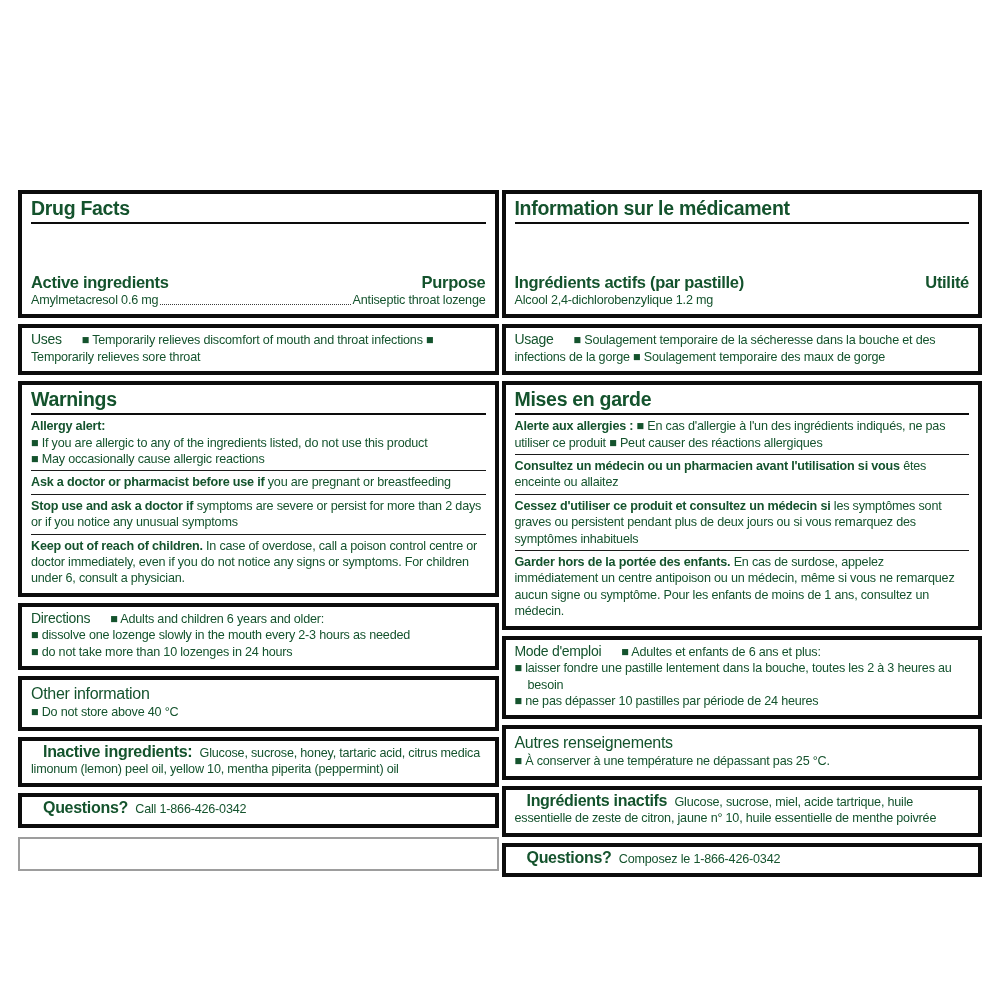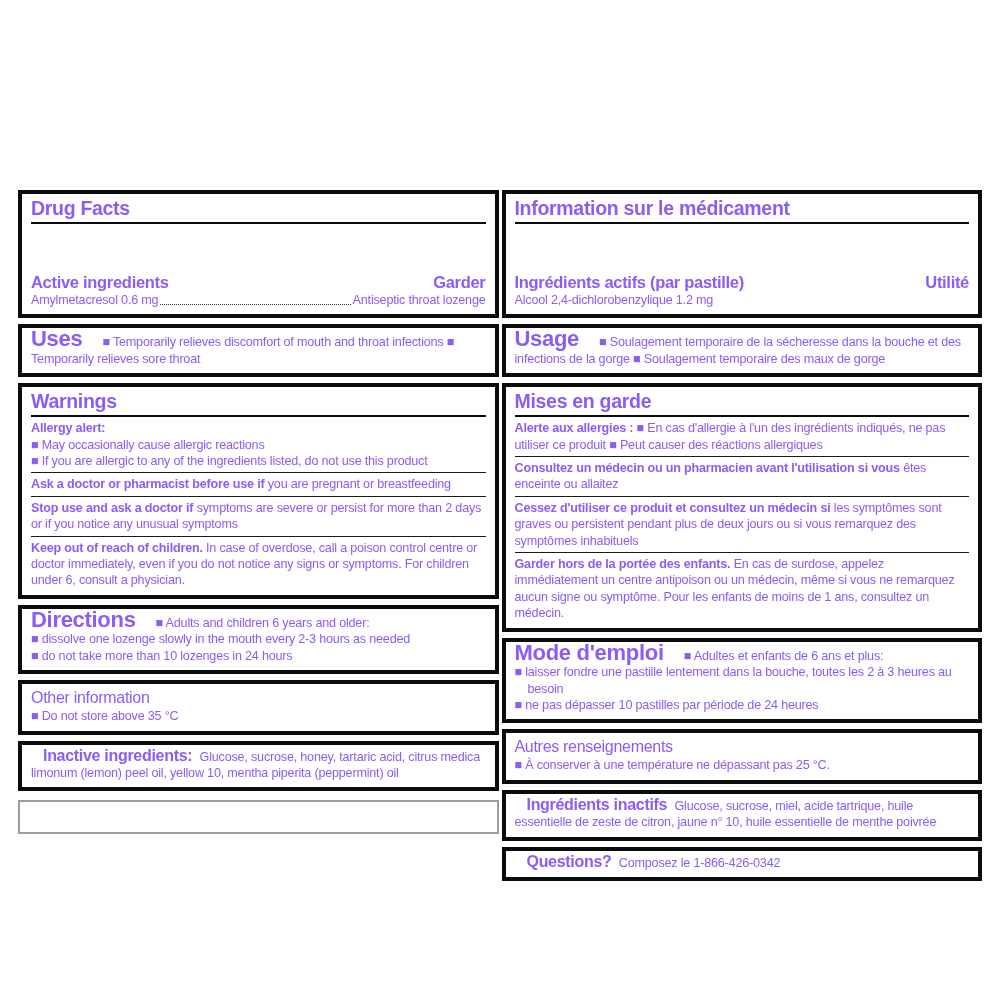--- a/index.html
+++ b/index.html
@@ -2,21 +2,21 @@
 <html><head>
 <meta charset="utf-8">
 <style>
   * { margin: 0; padding: 0; box-sizing: border-box; }
   html, body { background: #ffffff; }
   .page {
     position: relative;
     width: 920px; height: 1000px;
     background: #ffffff;
     font-family: "Liberation Sans", sans-serif;
-    color: #8b5cf6;
+    color: #14532d;
   }
   .label {
     position: absolute; left: 18px; top: 190px; width: 964px;
     display: flex; gap: 3px; align-items: flex-start;
   }
   .col { flex: 1 1 0; display: flex; flex-direction: column; min-width: 0; }
   .box {
     border: 4px solid #0c0c0c;
     background: #ffffff;
     padding: 3px 9px 6px 9px;
@@ -25,21 +25,21 @@
     line-height: 16.4px;
     letter-spacing: -0.2px;
   }
   .title { font-size: 19.5px; line-height: 23px; font-weight: bold; letter-spacing: -0.3px; }
   .title-rule { border-top: 2.5px solid #0c0c0c; margin: 2px 0 3px 0; }
   .duo { display: flex; justify-content: space-between; align-items: baseline; margin-top: 48px; }
   .sub-head { font-size: 16.5px; line-height: 20px; font-weight: bold; letter-spacing: -0.3px; }
   .ing-row { display: flex; align-items: baseline; text-align: right; }
   .nowrap { white-space: nowrap; }
   .leader { flex: 1 1 auto; border-bottom: 1.6px dotted #3a3a3a; margin: 0 2px; align-self: flex-end; margin-bottom: 3.5px; min-width: 10px; }
-  .inline-head { font-size: 22px; font-weight: bold; letter-spacing: -0.3px; margin-right: 20px; margin-top: 25px; }
+  .inline-head { font-size: 14px; font-weight: normal; letter-spacing: -0.3px; margin-right: 20px; margin-top: 25px; }
   .lead-big { font-size: 16px; font-weight: bold; letter-spacing: -0.3px; margin-right: 4px; margin-left: 12px; }
   .sec-head { font-size: 16px; line-height: 21px; font-weight: normal; letter-spacing: -0.3px; }
   .rule { border-top: 1.7px solid #1a1a1a; margin: 3px 0; }
   b, .b { font-weight: bold; }
   .hang { padding-left: 13px; text-indent: -13px; }
   .empty-box {
     border: 2px solid #9d9d9d;
     height: 34px;
     margin-top: 3px;
     background: #fff;
@@ -51,64 +51,67 @@
 <div class="page">
   <div class="label">
 
     <div class="col">
 
       <section class="box">
         <div class="title">Drug Facts</div>
         <div class="title-rule"></div>
         <div class="duo">
           <span class="sub-head">Active ingredients</span>
-          <span class="sub-head">Garder</span>
+          <span class="sub-head">Purpose</span>
         </div>
         <div class="ing-row">
           <span class="nowrap">Amylmetacresol 0.6 mg</span>
           <span class="leader"></span>
           <span class="nowrap">Antiseptic throat lozenge</span>
         </div>
       </section>
 
       <section class="box">
         <span class="inline-head">Uses</span><span>■ Temporarily relieves discomfort of mouth and throat infections ■ Temporarily relieves sore throat</span>
       </section>
 
       <section class="box">
         <div class="title">Warnings</div>
         <div class="title-rule"></div>
         <div>
           <div class="b">Allergy alert:</div>
+          <div>■ If you are allergic to any of the ingredients listed, do not use this product</div>
           <div>■ May occasionally cause allergic reactions</div>
-          <div>■ If you are allergic to any of the ingredients listed, do not use this product</div>
         </div>
         <div class="rule"></div>
         <div><b>Ask a doctor or pharmacist before use if</b><span> you are pregnant or breastfeeding</span></div>
         <div class="rule"></div>
         <div><b>Stop use and ask a doctor if</b><span> symptoms are severe or persist for more than 2 days or if you notice any unusual symptoms</span></div>
         <div class="rule"></div>
         <div><b>Keep out of reach of children.</b><span> In case of overdose, call a poison control centre or doctor immediately, even if you do not notice any signs or symptoms. For children under 6, consult a physician.</span></div>
       </section>
 
       <section class="box">
         <div><span class="inline-head">Directions</span><span>■ Adults and children 6 years and older:</span></div>
         <div class="hang">■ dissolve one lozenge slowly in the mouth every 2-3 hours as needed</div>
         <div class="hang">■ do not take more than 10 lozenges in 24 hours</div>
       </section>
 
       <section class="box">
         <div class="sec-head">Other information</div>
-        <div>■ Do not store above 35 °C</div>
+        <div>■ Do not store above 40 °C</div>
       </section>
 
       <section class="box">
         <span class="lead-big">Inactive ingredients:</span><span> Glucose, sucrose, honey, tartaric acid, citrus medica limonum (lemon) peel oil, yellow 10, mentha piperita (peppermint) oil</span>
       </section>
 
+      <section class="box">
+        <span class="lead-big">Questions?</span><span> Call 1-866-426-0342</span>
+      </section>
 
       <div class="empty-box"></div>
     </div>
 
     <div class="col">
 
       <section class="box">
         <div class="title">Information sur le médicament</div>
         <div class="title-rule"></div>
         <div class="duo">

